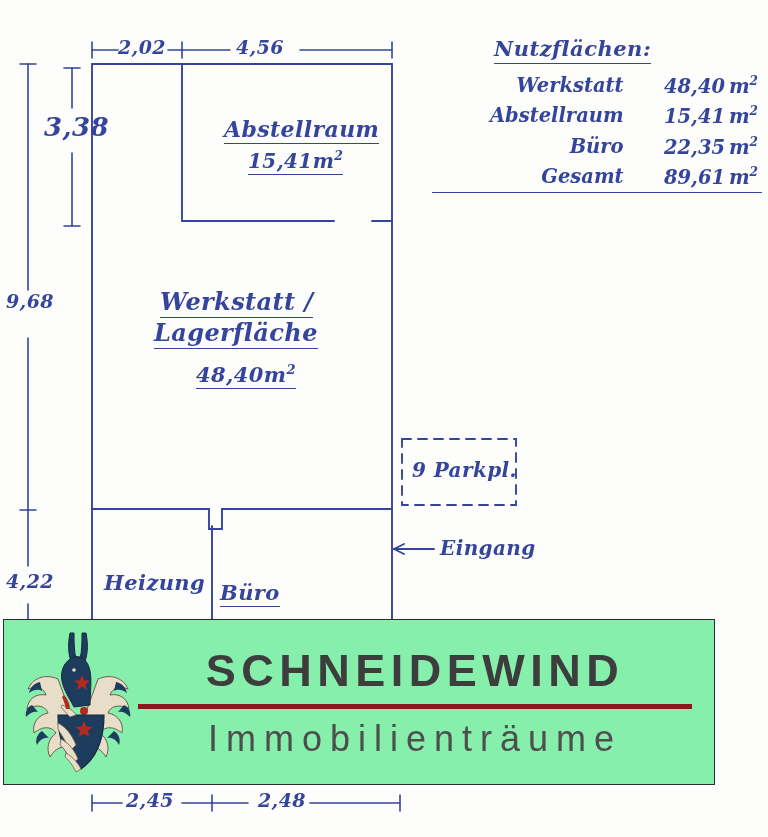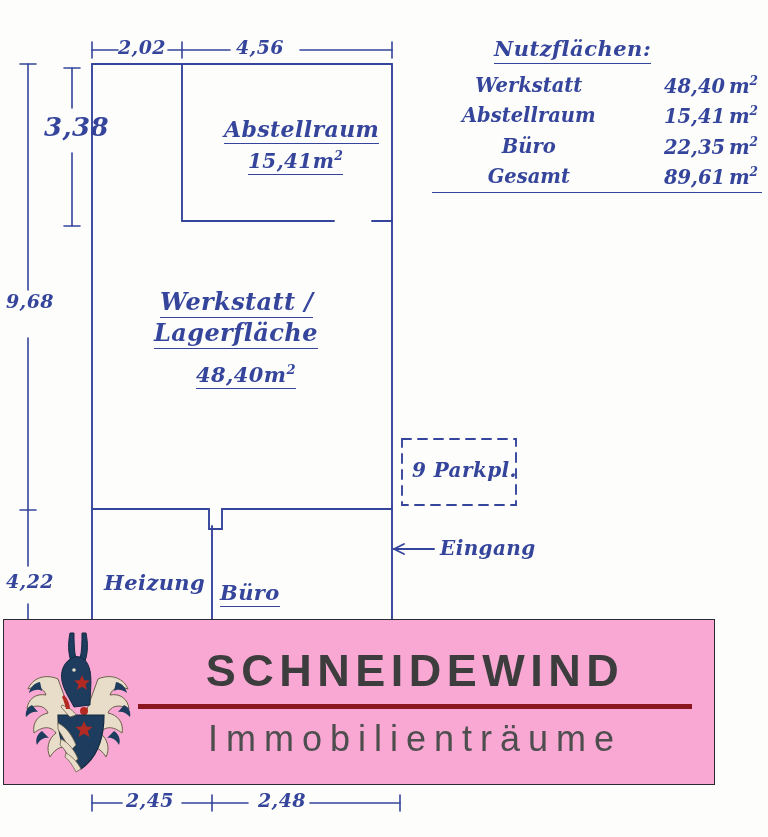--- a/index.html
+++ b/index.html
@@ -30,33 +30,33 @@
   #legend .title{
     position:relative;font-family:"DejaVu Serif",serif;font-style:italic;font-weight:700;
     color:#35459b;font-size:21px;letter-spacing:.5px;display:inline-block;
     border-bottom:1.7px solid #35459b;padding-bottom:2px;margin-left:62px;
   }
   #legend table{border-collapse:collapse;width:100%;margin-top:6px;}
   #legend td{
     font-family:"DejaVu Serif",serif;font-style:italic;font-weight:600;
     color:#35459b;font-size:19.5px;padding:3.5px 0 3.5px 0;white-space:nowrap;
   }
-  #legend td.name{text-align:center;padding-left:2px;margin-top:12px;}
+  #legend td.name{text-align:right;padding-left:2px;margin-top:12px;}
   #legend td.val{text-align:right;padding-right:4px;}
   #legend tr.underline-row td{border-bottom:1.6px solid #35459b;}
   #legend tr.total td{border-bottom:1.6px solid #35459b;}
   #legend .sup{font-size:.62em;vertical-align:super;}
 
   
   #drawing{position:absolute;left:0;top:0;width:768px;height:837px;}
 
   
   #logo-banner{
     position:absolute;left:3px;top:611px;width:712px;height:166px;
-    background:#f9a8d4;border:1.6px solid #2a2a33;box-sizing:border-box;
+    background:#86efac;border:1.6px solid #2a2a33;box-sizing:border-box;
     display:flex;align-items:center;
   }
   #crest{width:120px;height:150px;flex:0 0 120px;margin-left:14px;}
   #logo-text{flex:1;display:flex;flex-direction:column;justify-content:center;
              align-items:center;padding-right:22px;}
   #logo-name{
     font-family:"Liberation Sans",sans-serif;font-weight:bold;
     font-size:45px;color:#3d3d3d;letter-spacing:5.5px;line-height:1;
     white-space:nowrap;
   }

